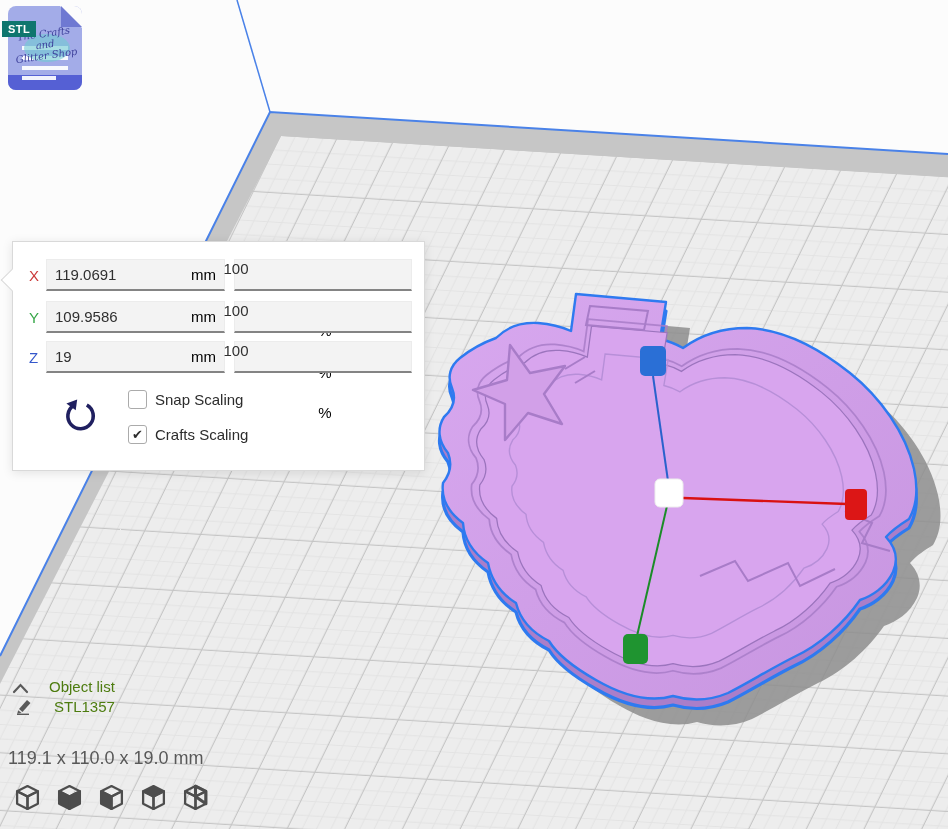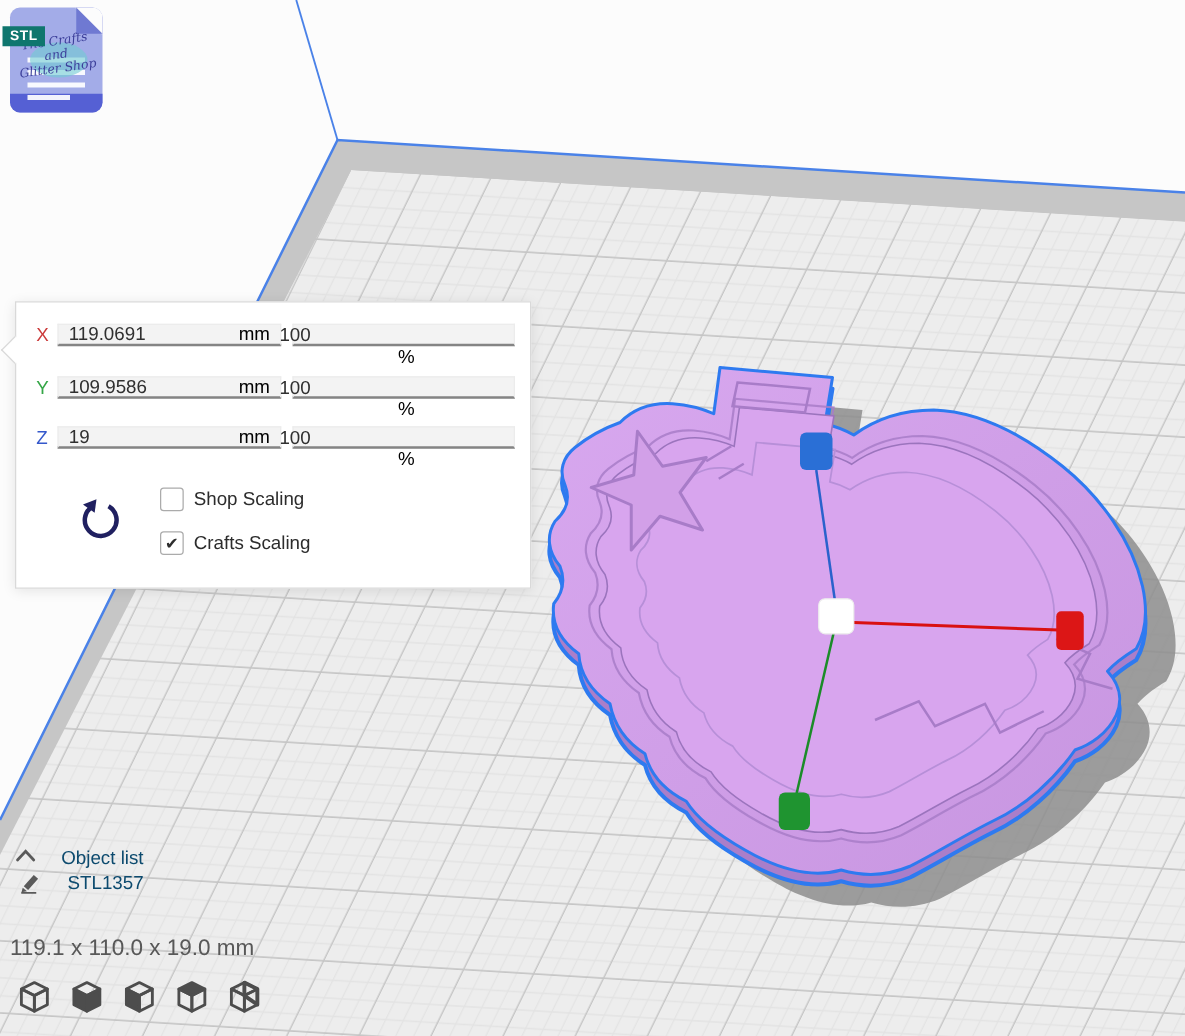--- a/index.html
+++ b/index.html
@@ -30,35 +30,35 @@
 
   
   .scale-panel { position:absolute; left:12px; top:241px; width:413px; height:230px;
                  background:#fff; border:1px solid #d9d9d9; box-shadow:0 2px 10px rgba(0,0,0,.10); }
   .panel-notch { position:absolute; left:-9px; top:30px; width:16px; height:16px; background:#fff;
                  border-left:1px solid #d9d9d9; border-bottom:1px solid #d9d9d9; transform:rotate(45deg); }
   .axis-row { position:absolute; left:16px; display:flex; align-items:center; width:383px; }
   .axis-row.r0 { top:17px; } .axis-row.r1 { top:59px; } .axis-row.r2 { top:99px; }
   .axis-label { width:17px; font-size:15px; }
   .axis-label.ax { color:#cb3a3a; } .axis-label.ay { color:#35a647; } .axis-label.az { color:#3558cb; }
-  .field { display:flex; align-items:center; height:18px; background:#f3f3f3;
-           border:1px solid #ececec; border-bottom:2px solid #848484; padding:0 8px; }
+  .field { display:flex; align-items:center; height:32px; background:#f3f3f3;
+           border:1px solid #ececec; border-bottom:2px solid #848484; padding:0 8px;gap:45px; }
   .field.mm { width:179px; margin-right:9px; } .field.pct { width:178px;flex-direction:column; }
   .field input { flex:1; min-width:0; border:none; background:transparent; outline:none;
                  font-family:"Liberation Sans", sans-serif; font-size:15px; color:#303030; }
   .field .unit { color:#000000; font-size:15px; margin-left:4px; }
   .reset-btn { position:absolute; left:48px; top:155px; width:40px; height:40px; background:none; border:none; cursor:pointer; }
   .chk-row { position:absolute; left:115px; display:flex; align-items:center; }
   .chk-row.snap { top:148px; } .chk-row.uni { top:183px; }
   .checkbox { width:19px; height:19px; background:#fff; border:1px solid #ababab; border-radius:3px;
               font-size:13px; line-height:18px; text-align:center; color:#2d2d2d; }
   .chk-label { margin-left:8px; font-size:15px; color:#2c2c2c; }
 
   
-  .obj-row { position:absolute; display:flex; align-items:flex-start; color:#0c4a6e; font-size:15px; }
+  .obj-row { position:absolute; display:flex; align-items:flex-end; color:#4d7c0f; font-size:15px; }
   .obj-list-row { left:12px; top:678px; }
   .obj-name-row { left:16px; top:698px; }
   .obj-dims { position:absolute; left:8px; top:748px; color:#585858; font-size:18px; }
   .obj-row .ic { margin-right:20px; display:inline-flex; }
   .view-cubes { position:absolute; left:14px; top:784px; display:flex; gap:15px; }
   .cube-btn { width:27px; height:27px; background:none; border:none; padding:0; cursor:pointer; display:inline-flex; }
 </style>
 </head>
 <body>
 
@@ -187,21 +187,21 @@
 
     <button class="reset-btn">
       <svg viewBox="0 0 34 34" width="36" height="36">
         <path d="M10 7 A 12 12 0 1 0 22.5 6.6" fill="none" stroke="#202060" stroke-width="3.4"></path>
         <polygon points="3.2,5.2 13.4,1.4 12,11.6" fill="#202060"></polygon>
       </svg>
     </button>
 
     <div class="chk-row snap">
       <div class="checkbox"></div>
-      <span class="chk-label">Shop Scaling</span>
+      <span class="chk-label">Snap Scaling</span>
     </div>
     <div class="chk-row uni">
       <div class="checkbox">✔</div>
       <span class="chk-label">Crafts Scaling</span>
     </div>
   </div>
 
   <div class="obj-row obj-list-row">
     <span class="ic">
       <svg width="17" height="13" viewBox="0 0 17 13">

